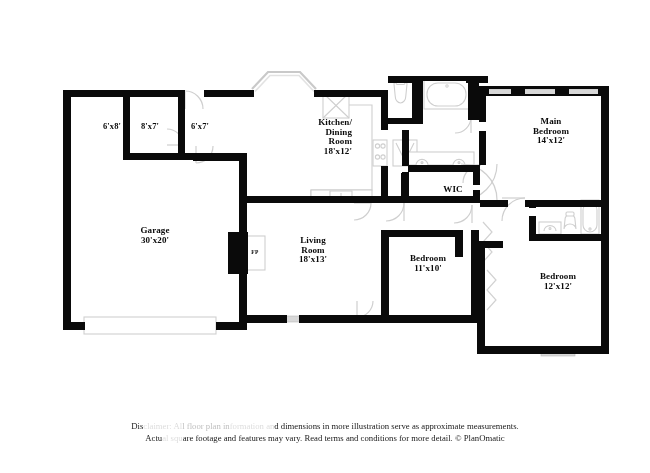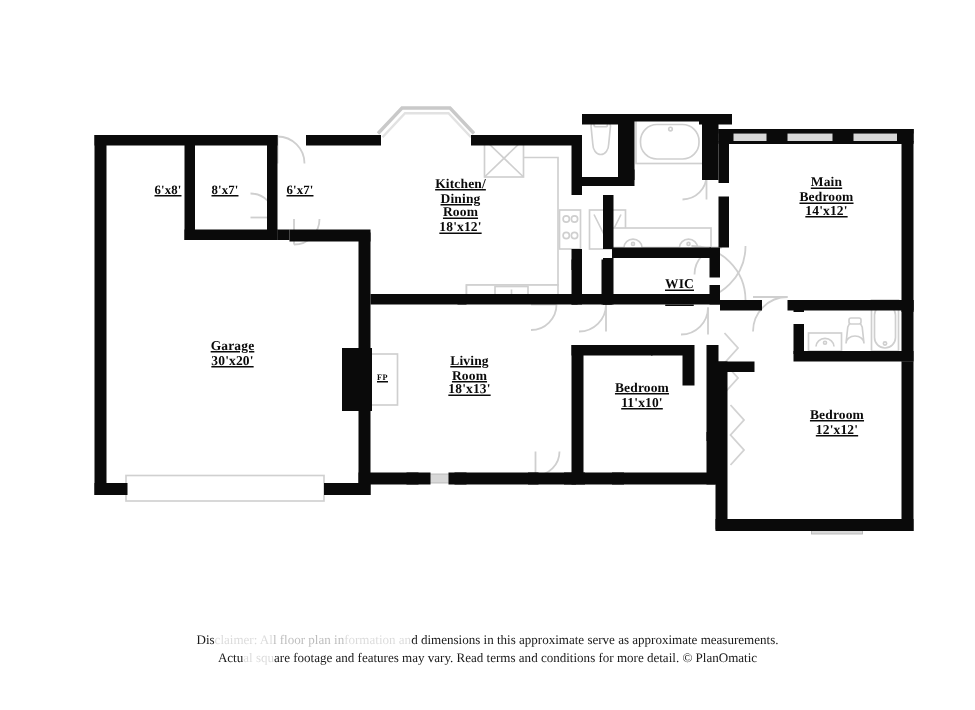--- a/index.html
+++ b/index.html
@@ -29,21 +29,20 @@
   }
   .room-label {
     position: absolute;
     text-align: center;
     font-family: "Liberation Serif", serif;
     font-weight: bold;
     color: #0a0a0a;
     line-height: 1.08;
     white-space: pre-line;
     letter-spacing: 0.1px;
-    text-decoration: underline;
   }
   .rl-small { font-size: 8.5px; }
   .rl-med   { font-size: 9px; }
   .rl-fp    { font-size: 5.5px; letter-spacing: 0.3px; }
   #disclaimer {
     position: absolute;
     left: 0;
     top: 420px;
     width: 650px;
     text-align: center;
@@ -302,21 +301,21 @@
 
   <div class="room-label rl-small" style="left:82px;  top:122px; width:60px;">6'x8'</div>
 
   <div class="room-label rl-small" style="left:120px; top:122px; width:60px;">8'x7'</div>
 
   <div class="room-label rl-small" style="left:170px; top:122px; width:60px;">6'x7'</div>
 
   <div class="room-label rl-med" style="left:110px; top:226px; width:90px;">Garage
 30'x20'</div>
 
-  <div class="room-label rl-med" style="left:262px; top:118px; width:90px;">Kitchen/
+  <div class="room-label rl-med" style="left:262px; top:118px; width:90px;text-align:right;">Kitchen/
 Dining
 Room
 18'x12'</div>
 
   <div class="room-label rl-med" style="left:273px; top:236px; width:80px;">Living
 Room
 18'x13'</div>
 
   <div class="room-label rl-med" style="left:511px; top:117px; width:80px;">Main
 Bedroom
@@ -327,17 +326,17 @@
 
   <div class="room-label rl-med" style="left:390px; top:254px; width:76px;">Bedroom
 11'x10'</div>
 
   <div class="room-label rl-med" style="left:520px; top:272px; width:76px;">Bedroom
 12'x12'</div>
 
   <div class="room-label rl-fp" style="left:244px; top:250px; width:22px;">FP</div>
 
   <div id="disclaimer">
-    <span class="line1"><span>Dis</span><span class="faded-a">claimer: Al</span><span class="faded-b">l floor plan in</span><span class="faded-a">formation an</span><span>d dimensions in this approximate serve as approximate measurements.</span></span>
+    <span class="line1"><span>Dis</span><span class="faded-a">claimer: Al</span><span class="faded-b">l floor plan in</span><span class="faded-a">formation an</span><span>d dimensions in more illustration serve as approximate measurements.</span></span>
     <span class="line2"><span>Actu</span><span class="faded-a">al squ</span><span>are footage and features may vary. Read terms and conditions for more detail. © PlanOmatic</span></span>
   </div>
 
 </div>
 
 </body></html>

